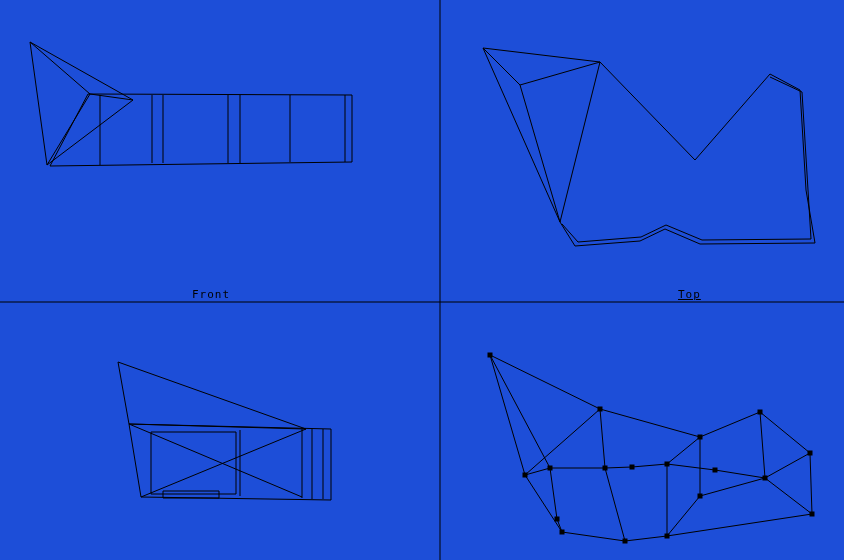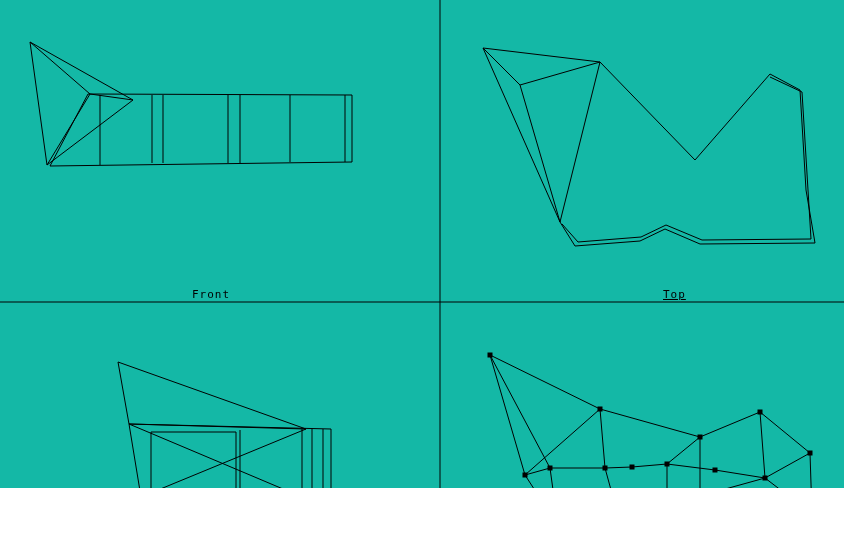--- a/index.html
+++ b/index.html
@@ -4,40 +4,40 @@
 <style>
   html, body {
     margin: 0;
     padding: 0;
     background: #ffffff;
     font-family: "DejaVu Sans Mono", monospace;
   }
   .screen {
     position: relative;
     width: 844px;
-    height: 488px;
-    background: #14b8a6;
+    height: 560px;
+    background: #1d4ed8;
     overflow: hidden;
   }
   .screen svg {
     position: absolute;
     left: 0;
     top: 0;
   }
   .vp-label {
     position: absolute;
     font-size: 11px;
     line-height: 11px;
     color: #000000;
     letter-spacing: 1px;
     white-space: pre;
     user-select: none;
   }
   #label-front { left: 192px; top: 289px; }
-  #label-top   { left: 663px; top: 289px; text-decoration: underline; }
+  #label-top   { left: 678px; top: 289px; text-decoration: underline; }
 </style>
 </head>
 <body>
 
 <div class="screen">
   <svg id="canvas" width="844" height="560" viewBox="0 0 844 560">
       <g>
         <polyline points="30,42 90,94 47,165 30,42" fill="none" stroke="#000000" stroke-width="1"></polyline>
         <polyline points="30,42 133,100" fill="none" stroke="#000000" stroke-width="1"></polyline>
         <polyline points="47,165 133,100" fill="none" stroke="#000000" stroke-width="1"></polyline>

